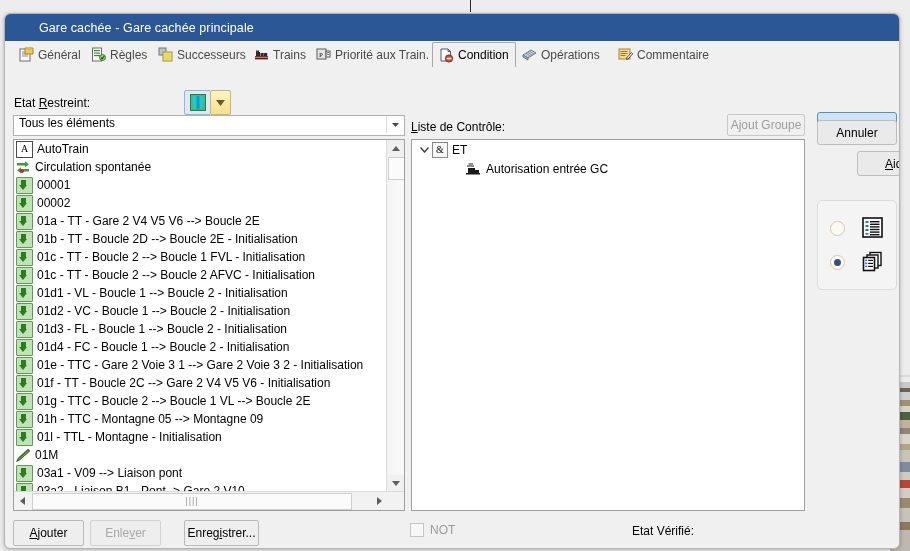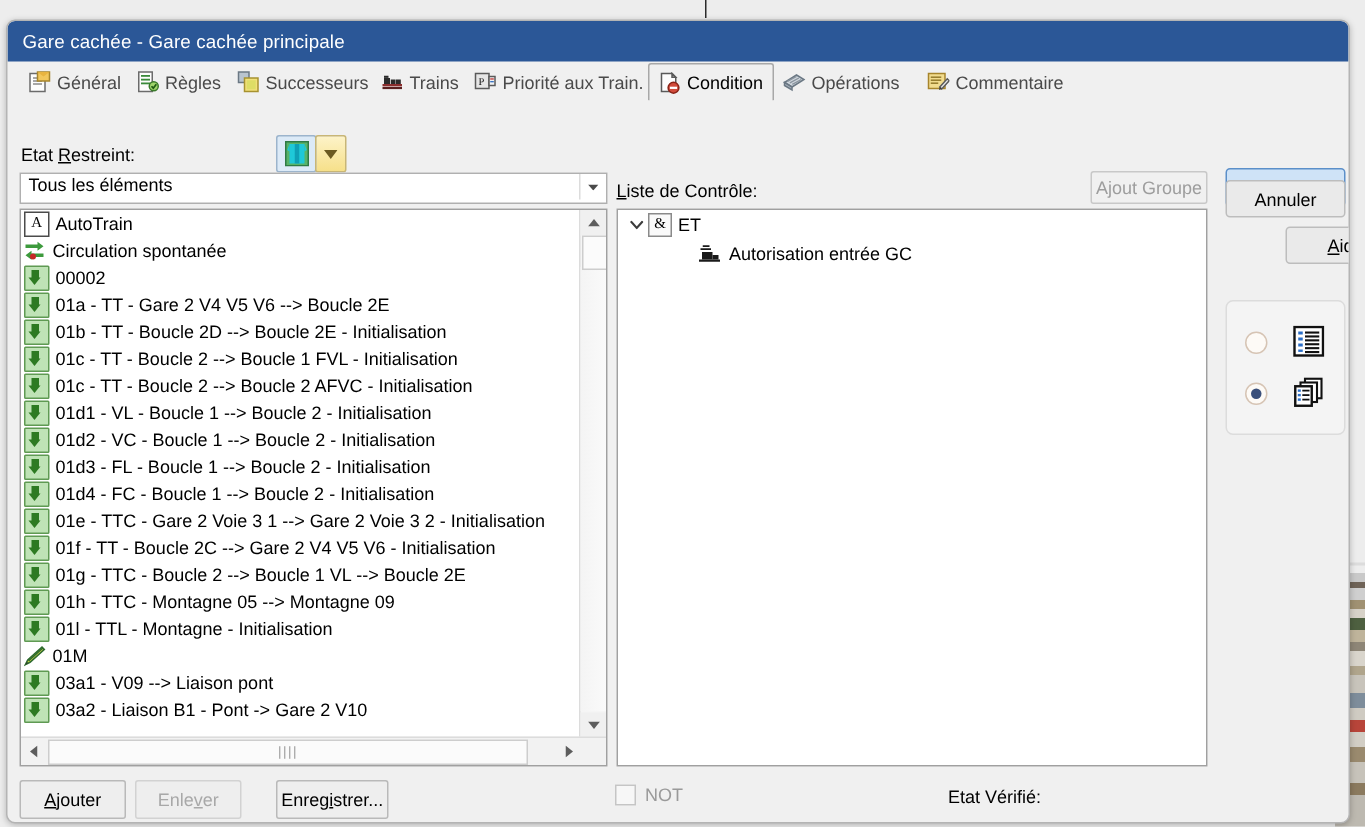--- a/index.html
+++ b/index.html
@@ -25,21 +25,21 @@
   #top-marker{position:absolute;left:470px;top:0;width:1px;height:12px;background:#2b2b2b;}
 
   
   #dialog{
     position:absolute;left:4px;top:13px;width:894px;height:534px;
     background:#f0f0f0;border:1px solid #b4b4b4;border-radius:6px;
     box-shadow:0 1px 4px rgba(0,0,0,.25);overflow:hidden;
   }
   #titlebar{height:27px;background:#2b5797;border-radius:5px 5px 0 0;
     display:flex;align-items:center;padding:0 10px;}
-  #titlebar .t{color:#fff;font-size:12.5px;letter-spacing:.1px;}
+  #titlebar .t{color:#fff;font-size:12.5px;letter-spacing:.1px;margin-left:24px;}
 
   
   #tabstrip{position:absolute;left:0;top:27px;width:894px;height:26px;}
   .tab{position:absolute;top:2px;height:23px;display:flex;align-items:center;
        gap:4px;padding:0 6px;color:#4a4a4a;font-size:12px;white-space:nowrap;}
   .tab.sel{color:#000;border:1px solid #a8a8a8;border-bottom:none;background:#f0f0f0;
       height:24px;top:1px;border-radius:2px 2px 0 0;}
   .tabicon{width:15px;height:15px;flex:0 0 15px;position:relative;}
 
   
@@ -276,20 +276,24 @@
           <span class="ico ico-A">A</span>
           <span class="txt">AutoTrain</span>
         </div>
         <div class="lrow">
           <span class="ico"><svg width="15" height="15" viewBox="0 0 15 15">
               <path d="M1 3 L9 3 L9 1.2 L13 4.2 L9 7.2 L9 5.4 L1 5.4 Z" fill="#3d9a3d"></path>
               <path d="M13 9 L5 9 L5 7.2 L1 10.2 L5 13.2 L5 11.4 L13 11.4 Z" fill="#3d9a3d"></path>
               <circle cx="6" cy="11" r="2" fill="#c62828"></circle>
             </svg></span>
           <span class="txt">Circulation spontanée</span>
+        </div>
+        <div class="lrow">
+          <span class="ico ico-green"></span>
+          <span class="txt">00001</span>
         </div>
         <div class="lrow">
           <span class="ico ico-green"></span>
           <span class="txt">00002</span>
         </div>
         <div class="lrow">
           <span class="ico ico-green"></span>
           <span class="txt">01a - TT - Gare 2  V4 V5 V6 --&gt; Boucle 2E</span>
         </div>
         <div class="lrow">

